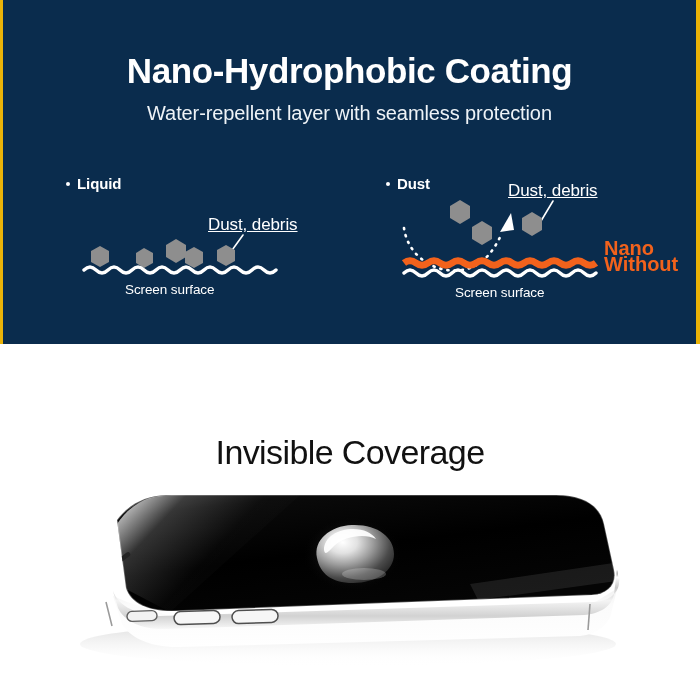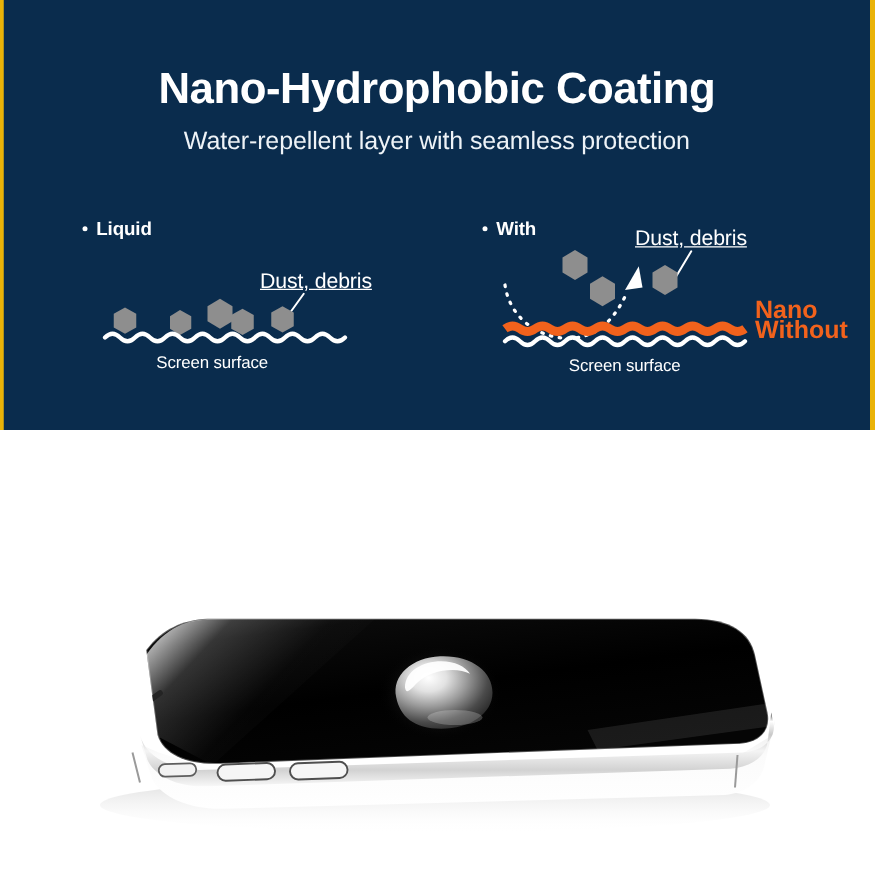--- a/index.html
+++ b/index.html
@@ -189,21 +189,21 @@
 
         <path d="M26,95 q6,-6 12,0 t12,0 t12,0 t12,0 t12,0 t12,0 t12,0 t12,0 t12,0 t12,0 t12,0 t12,0 t12,0 t12,0 t12,0 t12,0" fill="none" stroke="#ffffff" stroke-width="3.4" stroke-linecap="round"></path>
       </svg>
 
       <div class="surface-label" style="left:67px; top:107px;">Screen surface</div>
     </div>
 
     <div class="diagram" id="diagram-with">
 
       <div class="diagram-heading">
-        <span class="bullet-dot"></span><span>With</span>
+        <span class="bullet-dot"></span><span>Dust</span>
       </div>
 
       <div class="dust-label" style="left:130px; top:6px;">Dust, debris</div>
 
       <div class="nano-liquid-label" style="left:226px; top:65px;">
         <span>Nano</span><br>
         <span>Without</span>
       </div>
 
       <svg class="diagram-svg" width="300" height="145" viewBox="0 0 300 145">
@@ -224,20 +224,21 @@
         <path d="M26,98 q6,-6 12,0 t12,0 t12,0 t12,0 t12,0 t12,0 t12,0 t12,0 t12,0 t12,0 t12,0 t12,0 t12,0 t12,0 t12,0 t12,0" fill="none" stroke="#ffffff" stroke-width="3.4" stroke-linecap="round"></path>
       </svg>
 
       <div class="surface-label" style="left:77px; top:110px;">Screen surface</div>
     </div>
 
   </section>
 
   <section id="coverage-section">
 
+    <h2 id="coverage-title">Invisible Coverage</h2>
 
     <div id="phone-figure">
       <svg id="phone-svg" width="700" height="216" viewBox="0 0 700 216">
         <defs>
 
           <linearGradient id="screenGrad" x1="0" y1="0" x2="0.55" y2="1">
             <stop offset="0%" stop-color="#1d1d1d"></stop>
             <stop offset="16%" stop-color="#0a0a0a"></stop>
             <stop offset="55%" stop-color="#000000"></stop>
             <stop offset="100%" stop-color="#050505"></stop>

